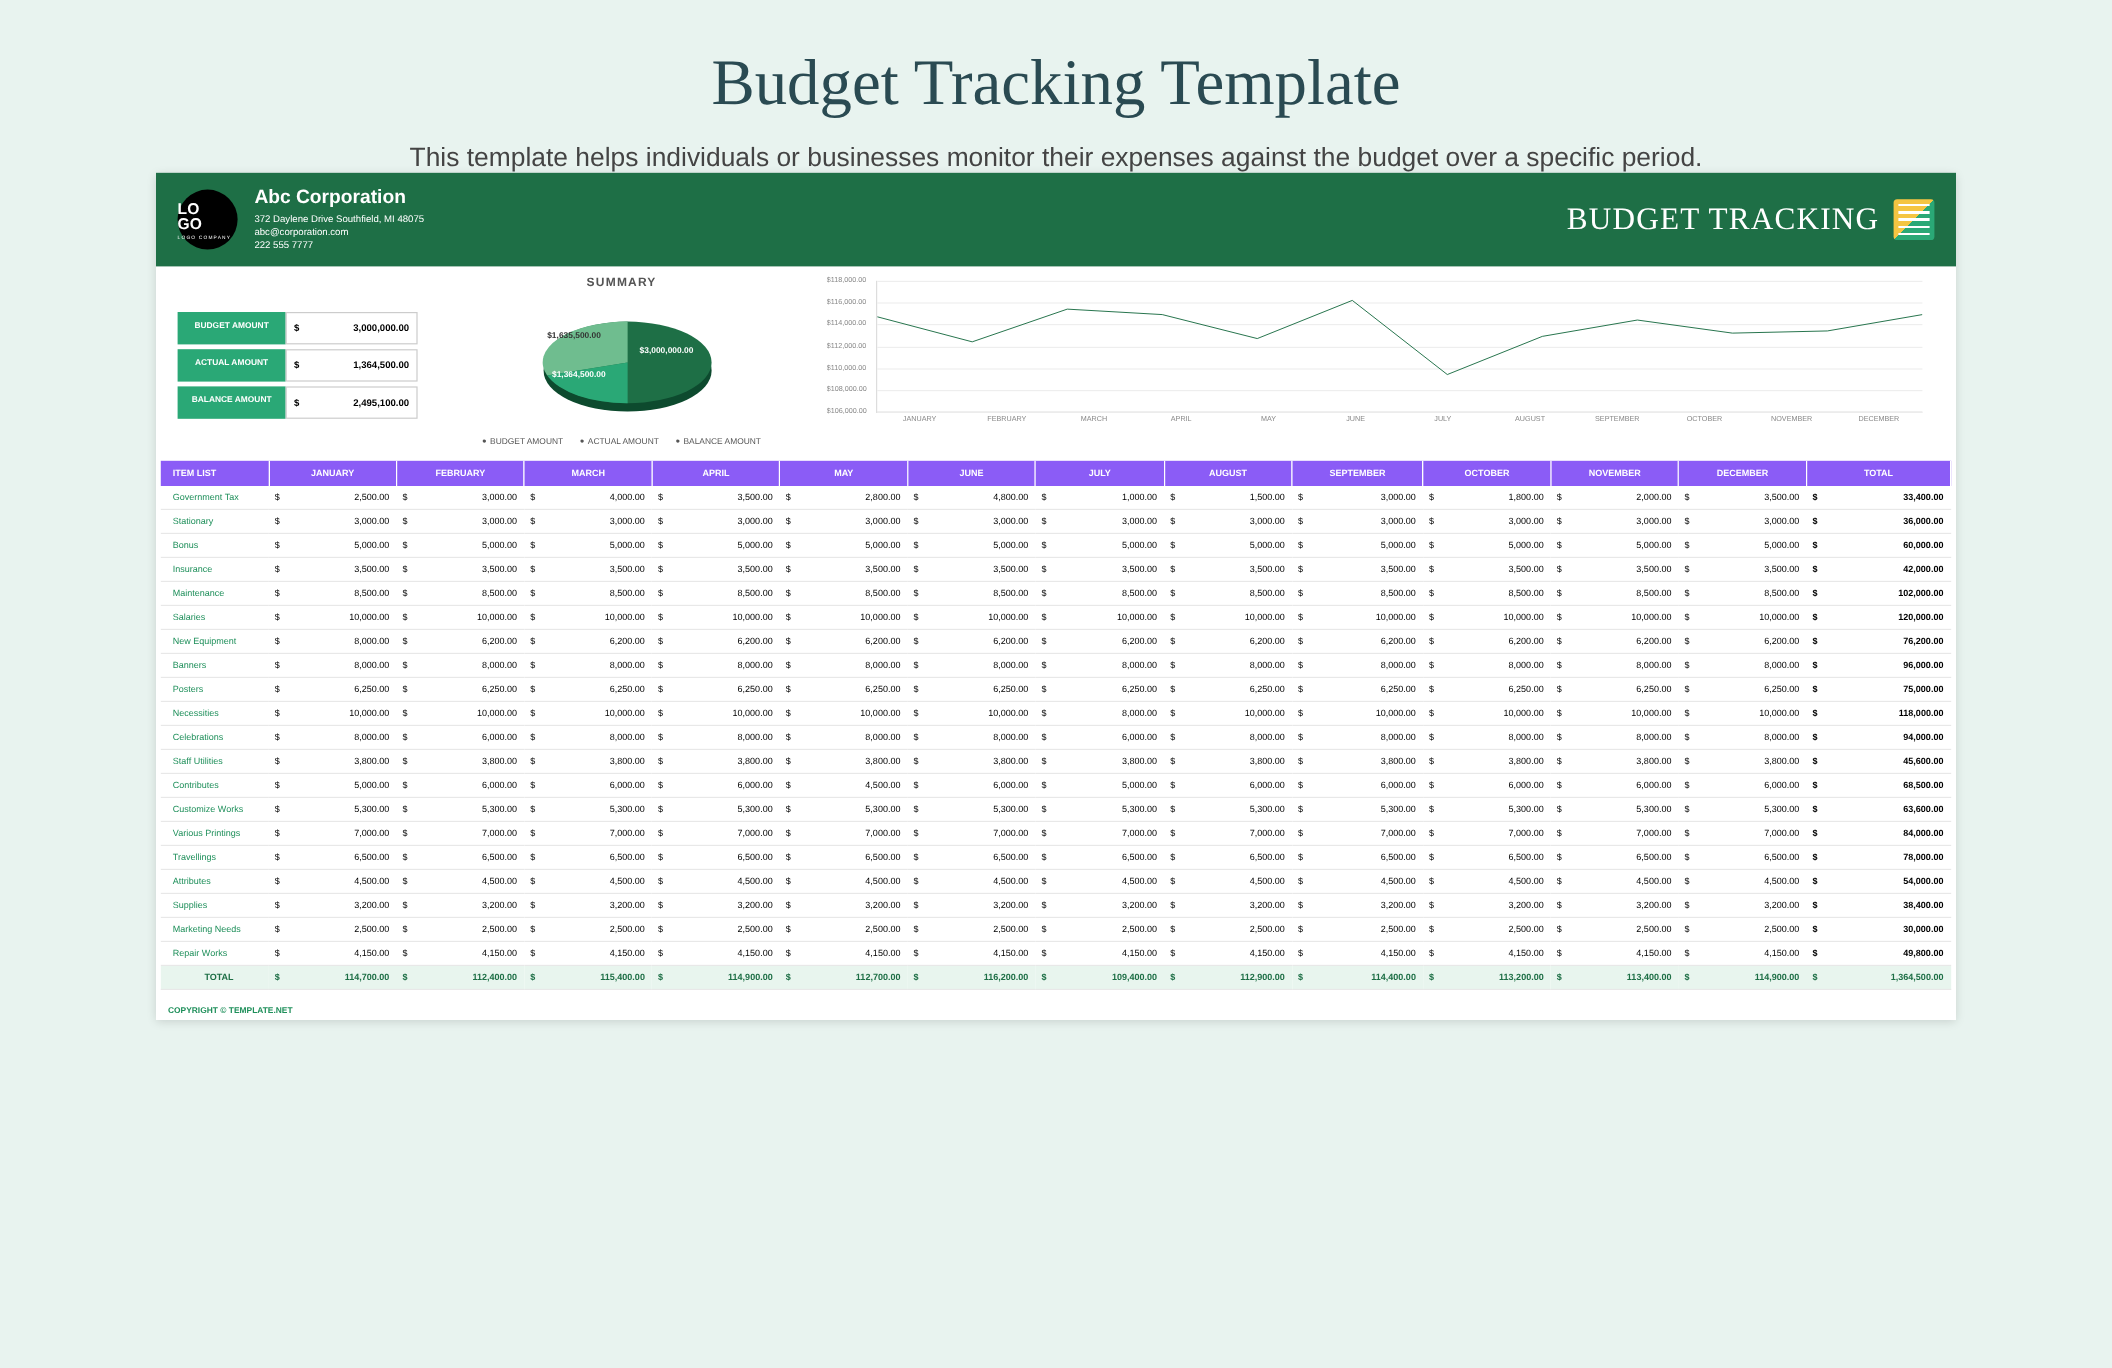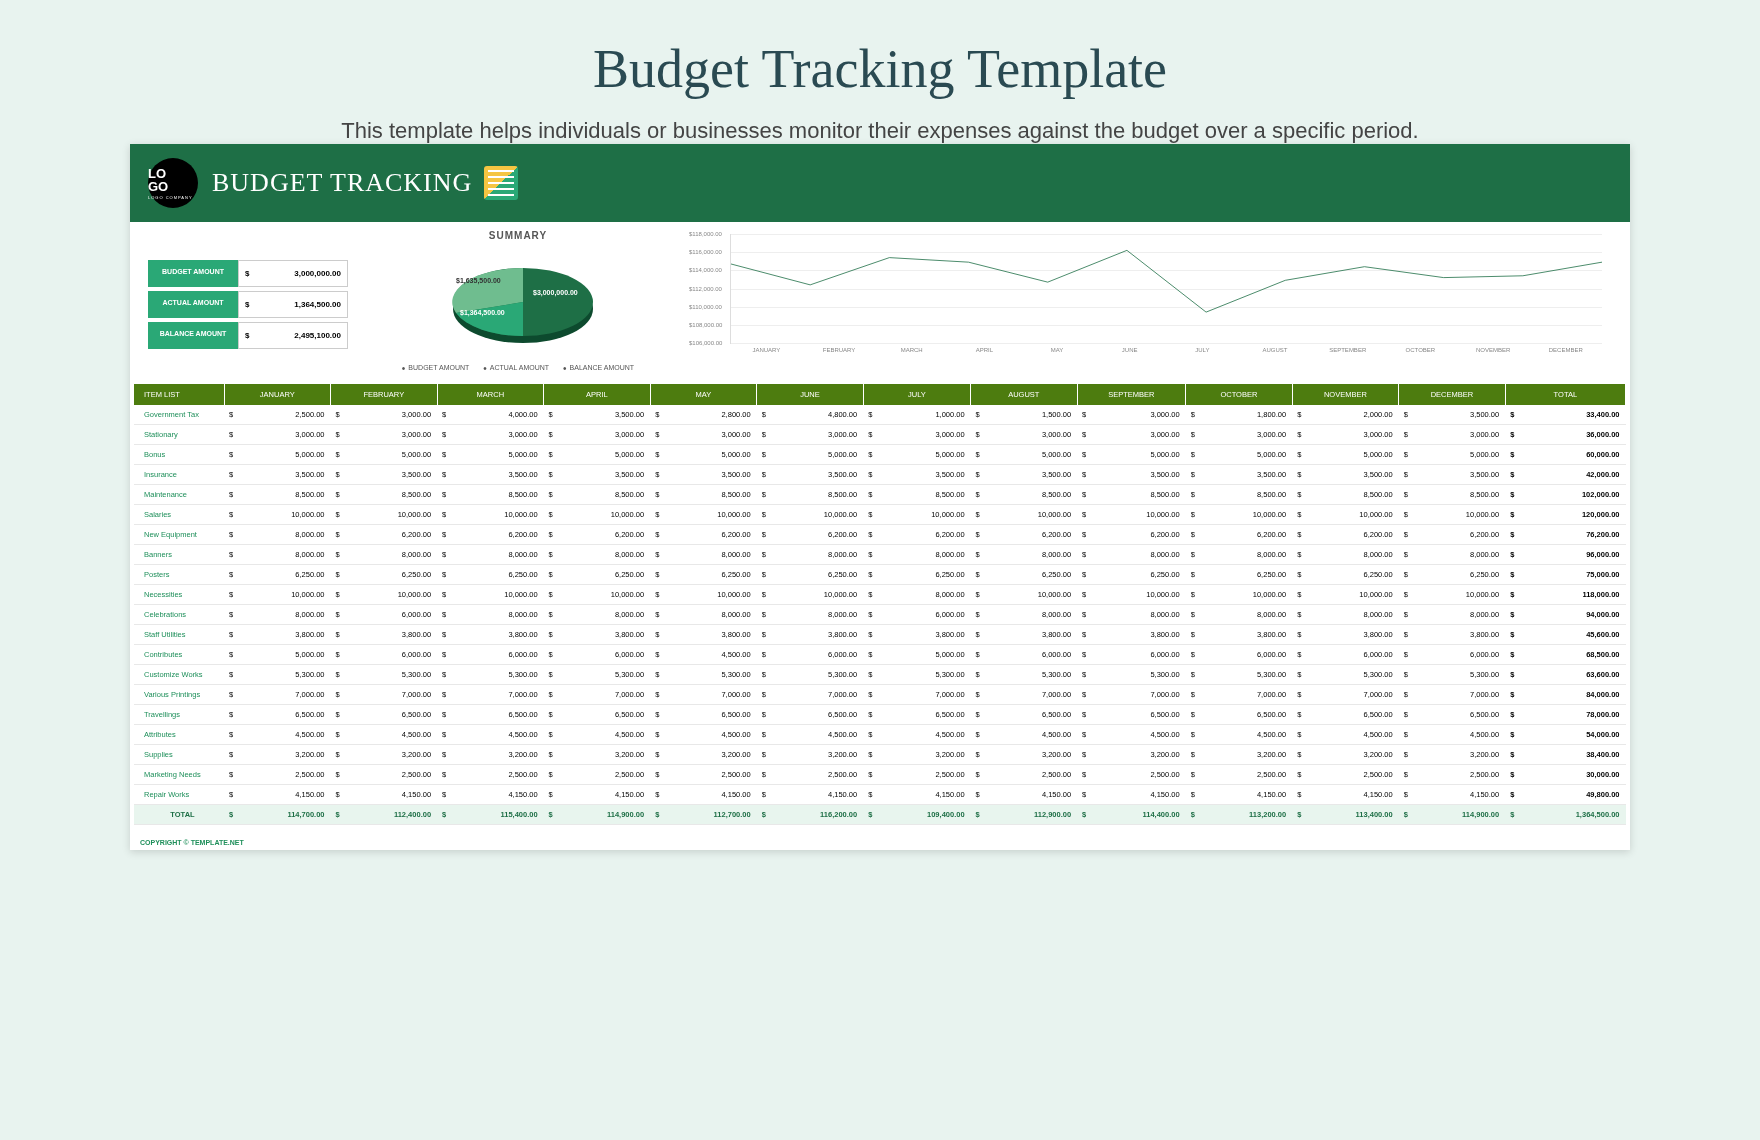--- a/index.html
+++ b/index.html
@@ -31,21 +31,21 @@
 .legend-item::before{content:"•";margin-right:3px;font-size:10px;vertical-align:middle}
 .line-block{flex:1}
 .line-chart{position:relative;height:110px;border-left:1px solid #ddd;border-bottom:1px solid #ddd;margin:4px 10px 0 42px}
 .y-tick{position:absolute;left:-42px;font-size:6px;color:#888;transform:translateY(-50%)}
 .y-grid{position:absolute;left:0;right:0;border-top:1px solid #eee}
 .x-labels{display:flex;margin-left:42px;margin-right:10px}
 .x-lab{flex:1;font-size:6px;color:#888;text-align:center;padding-top:3px}
 .line-path{position:absolute;top:0;left:0;width:100%;height:100%}
 .table-wrap{padding:6px 4px 10px}
 table{width:100%;border-collapse:collapse;font-size:7.5px}
-th{background:#4d7c0f;color:#fff;padding:6px 3px;font-size:7.5px;font-weight:normal;text-align:center;border-right:1px solid #fff}
+th{background:#8b5cf6;color:#fff;padding:6px 3px;font-size:7.5px;font-weight:bold;text-align:center;border-right:1px solid #fff}
 th:first-child{text-align:left;padding-left:10px}
 td{padding:5px 3px;border-bottom:1px solid #e8e8e8}
 td.item{color:#1e8f5a;padding-left:10px;width:90px}
 td.money{text-align:right;padding-right:6px;white-space:nowrap}
 td.money .d{float:left;margin-left:2px}
 tr.total-row td{background:#e8f5ee;font-weight:bold;color:#1e6f46}
 tr.total-row td.item{color:#1e6f46;text-align:center}
 td.tot-col{font-weight:bold}
 .copyright{font-size:7px;color:#1e8f5a;font-weight:bold;padding:4px 10px}
 </style>
@@ -53,20 +53,26 @@
 <body>
 
 <h1 class="page-title">Budget Tracking Template</h1>
 <p class="page-desc">This template helps individuals or businesses monitor their expenses against the budget over a specific period.</p>
 
 <div class="sheet">
   <div class="header-bar">
     <div class="logo">
       <div class="logo-text">LO<br>GO</div>
       <div class="logo-sub">LOGO COMPANY</div>
+    </div>
+    <div class="company-block">
+      <div class="company-name">Abc Corporation</div>
+      <div class="company-line">372 Daylene Drive Southfield, MI 48075</div>
+      <div class="company-line">abc@corporation.com</div>
+      <div class="company-line">222 555 7777</div>
     </div>
     <div class="title-block">
       <div class="sheet-title">BUDGET TRACKING</div>
       <div class="title-icon"></div>
     </div>
   </div>
 
   <div class="summary-row">
     <div class="summary-left">
       <div class="sum-box-row">

